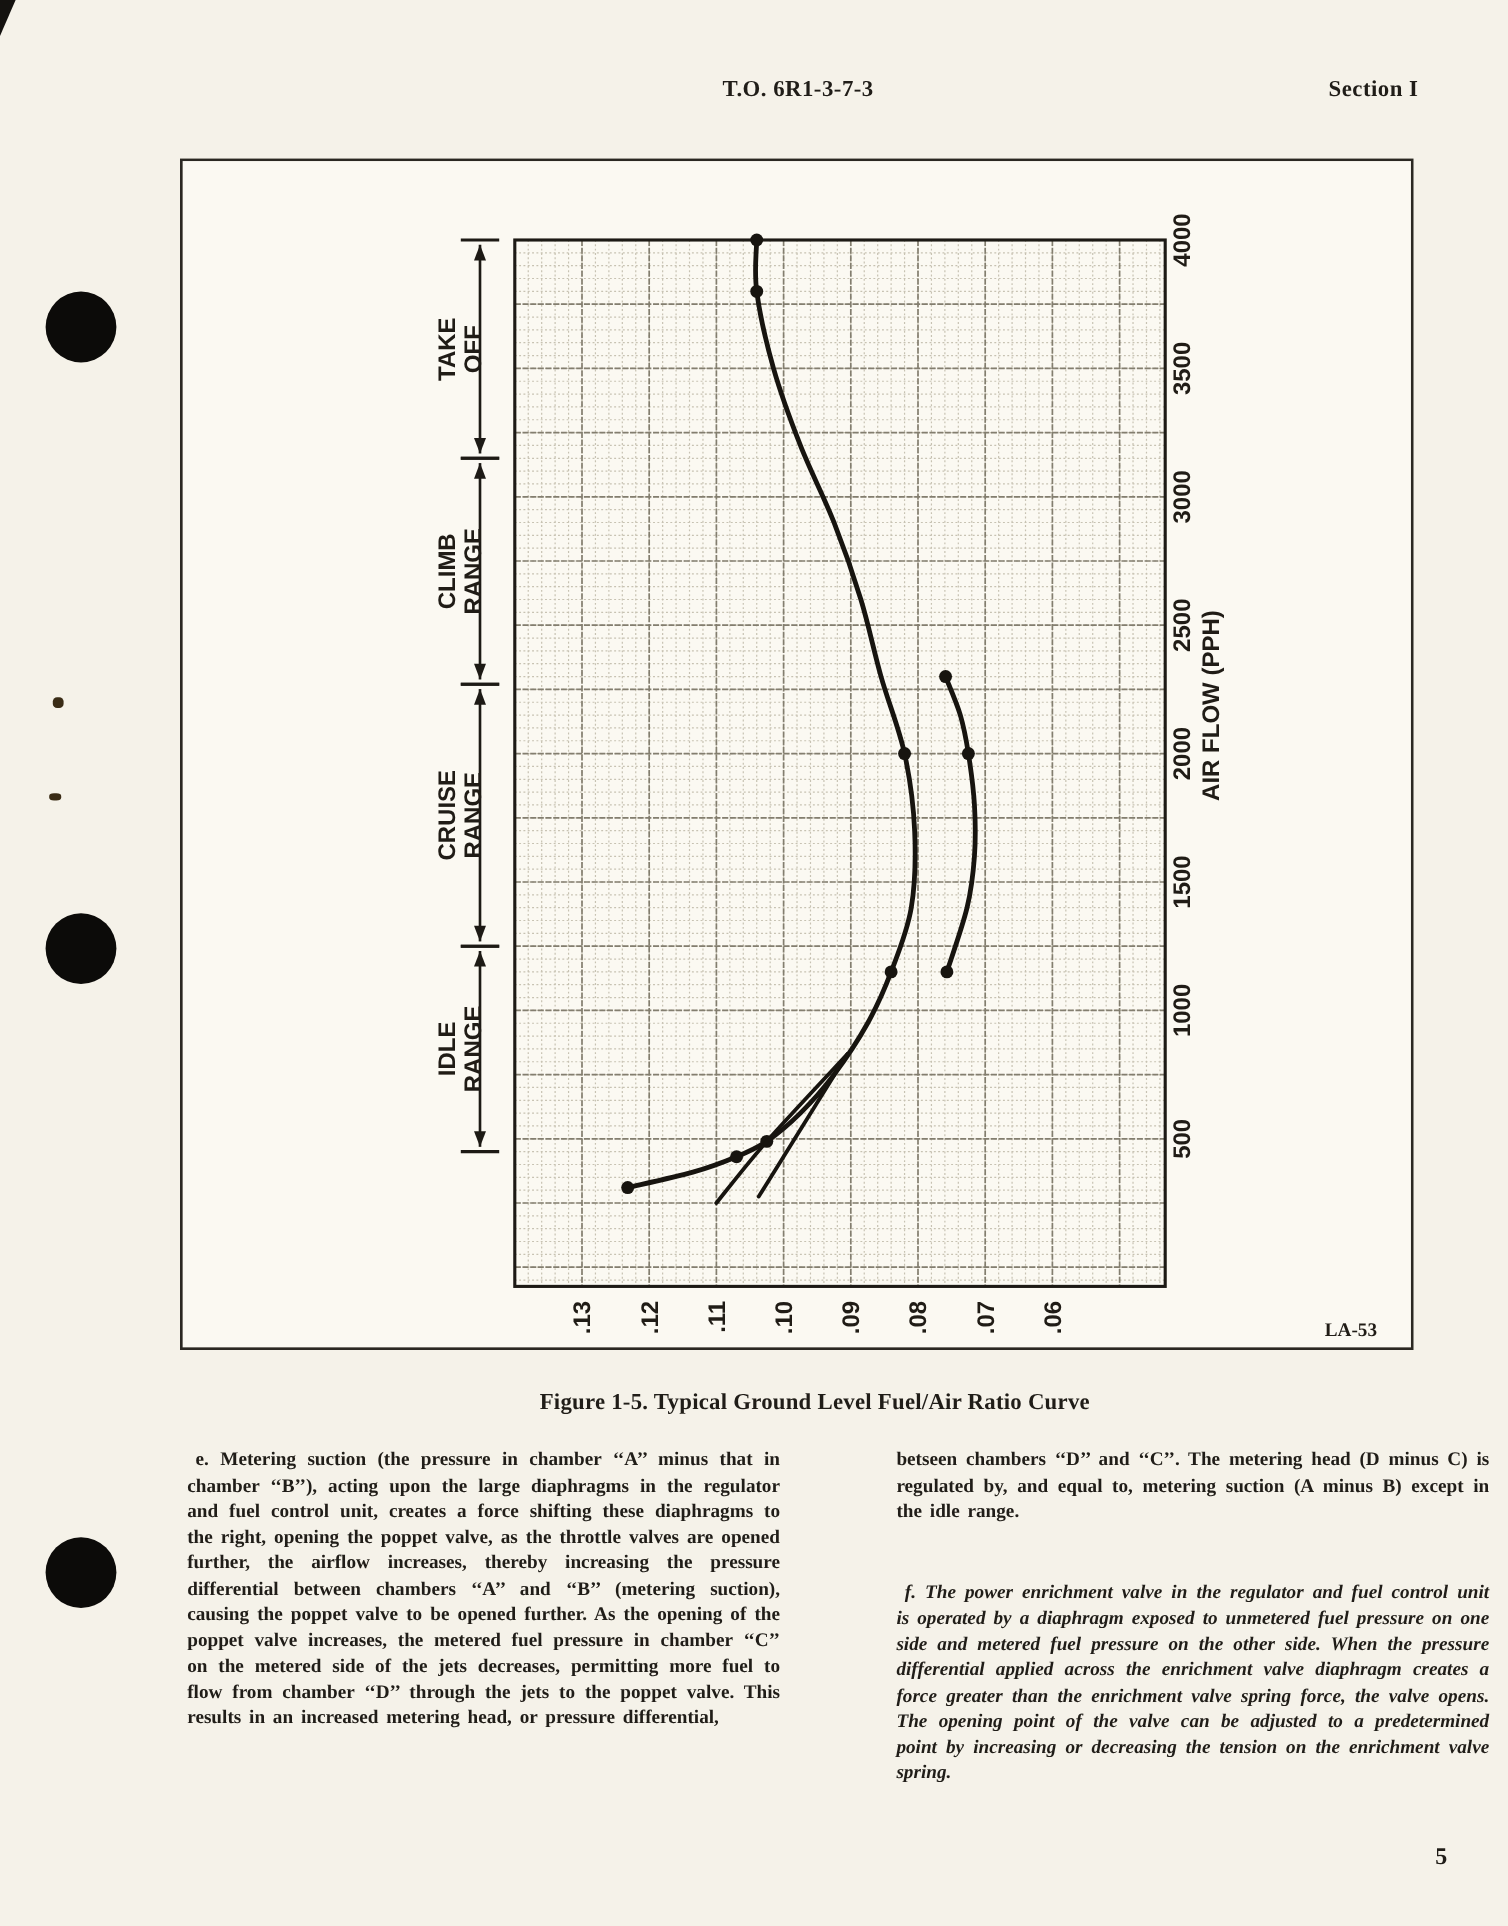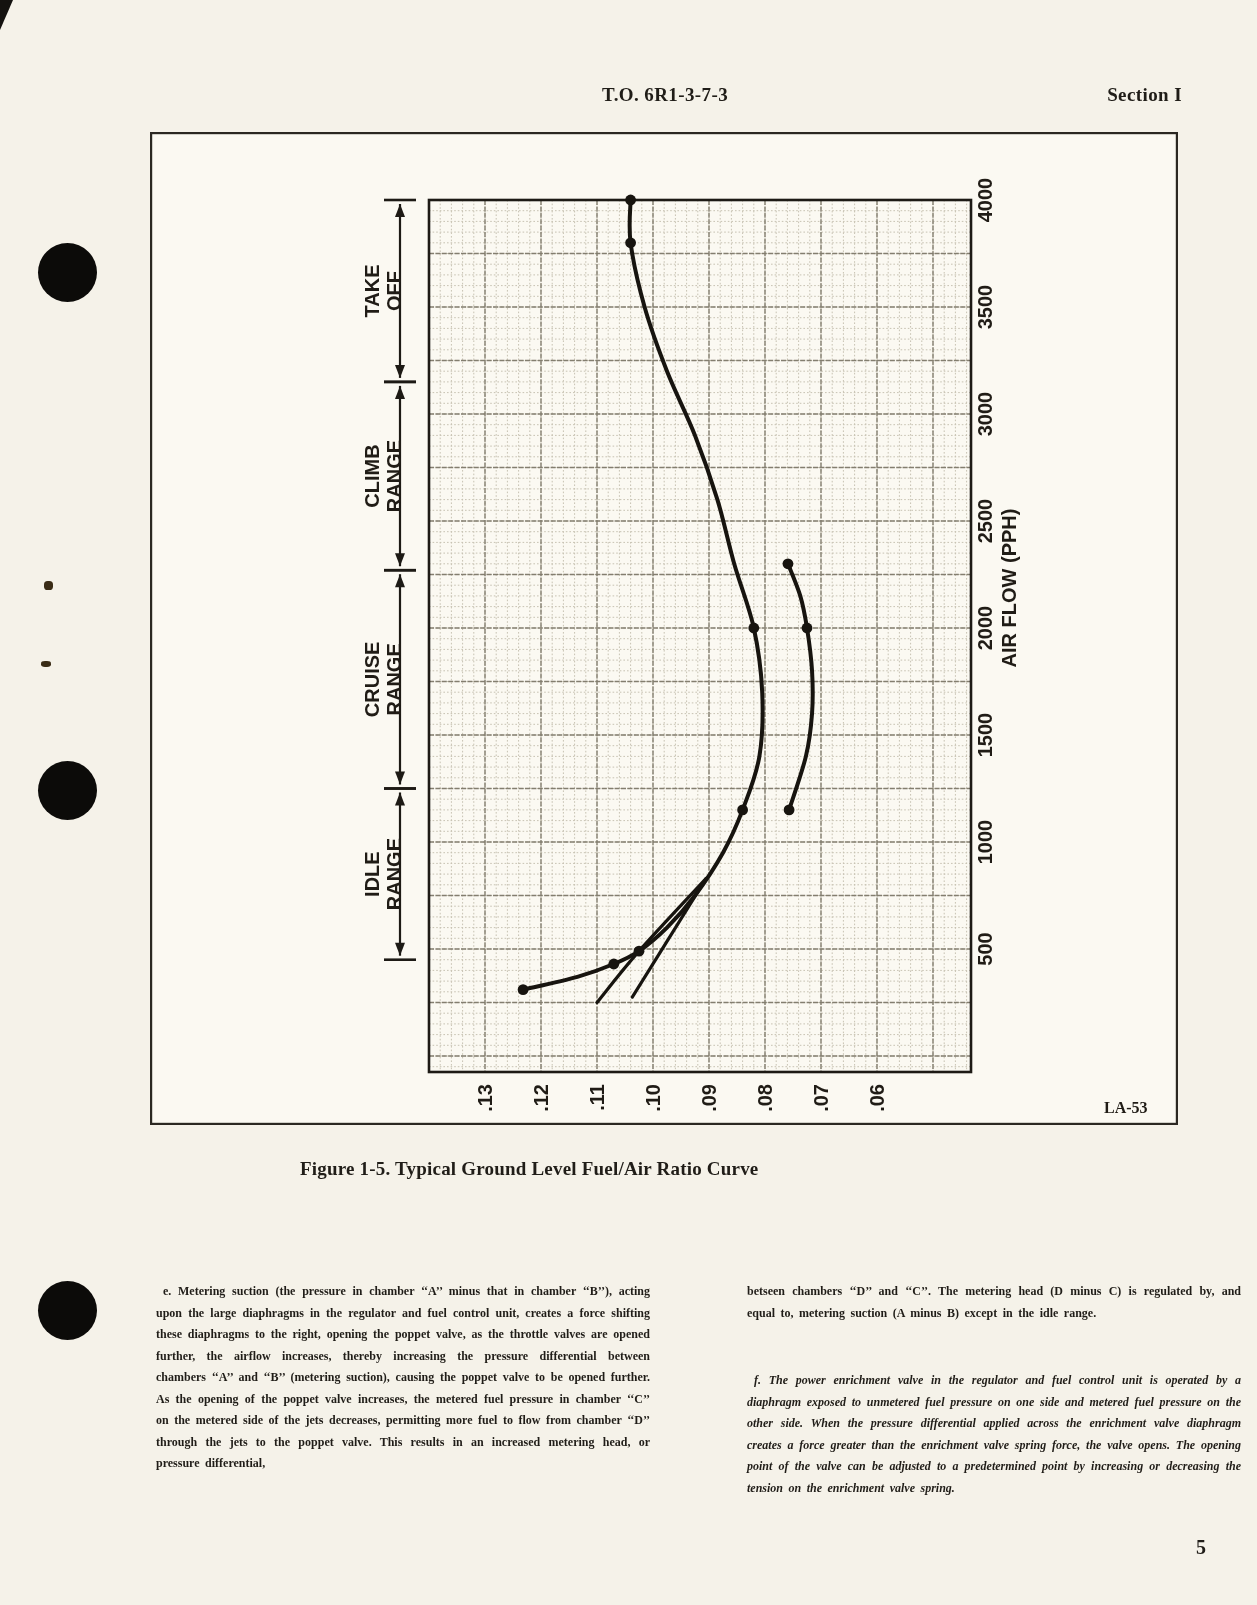--- a/index.html
+++ b/index.html
@@ -4,28 +4,28 @@
 <style>
   html,body{margin:0;padding:0;}
   body{
     position:relative;
     width:1257px;height:1605px;
     background:#f5f2e9;
     overflow:hidden;
     font-family:"Liberation Serif",serif;
     color:#201d18;
   }
-  .hdr{position:absolute;top:64px;font-weight:bold;font-size:19px;letter-spacing:.4px;margin-top:20px;}
+  .hdr{position:absolute;top:64px;font-weight:bold;font-size:19px;letter-spacing:.4px;}
   #hdr-left{left:602px;}
   #hdr-right{right:75px;}
   .figure-svg{position:absolute;left:150px;top:132px;}
-  .caption{position:absolute;left:300px;top:1158px;width:758px;
+  .caption{position:absolute;left:300px;top:1158px;width:758px;text-align:center;
            font-weight:bold;font-size:19px;letter-spacing:.2px;}
-  .col{position:absolute;top:1281px;width:494px;text-align:justify;
-       font-size:12px;line-height:21.5px;font-weight:bold;word-spacing:2.5px;}
+  .col{position:absolute;top:1206px;width:494px;text-align:justify;
+       font-size:16px;line-height:21.5px;font-weight:bold;word-spacing:2.5px;}
   .col p{margin:0;}
   #col-left{left:156px;}
   #col-right{left:702px;margin-left:45px;}
   #col-right p + p{margin-top:46px;font-style:italic;}
   .indent{text-indent:7px;}
   .pageno{position:absolute;top:1536px;left:1140px;width:66px;text-align:right;
           font-weight:bold;font-size:20px;}
   .punch{position:absolute;width:59px;height:59px;border-radius:50%;background:#0c0b09;}
   #punch-1{left:38px;top:243px;}
   #punch-2{left:38px;top:761px;}

